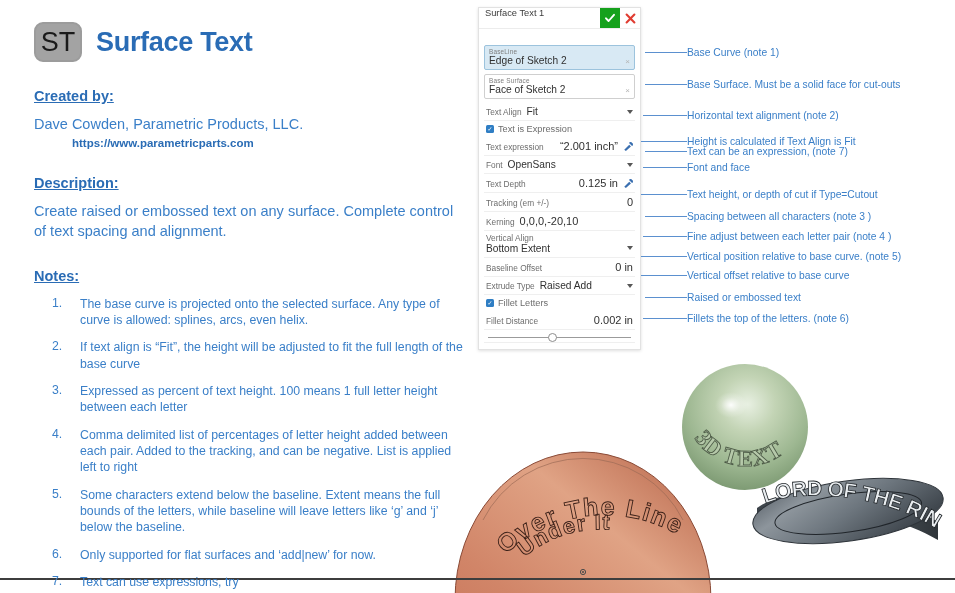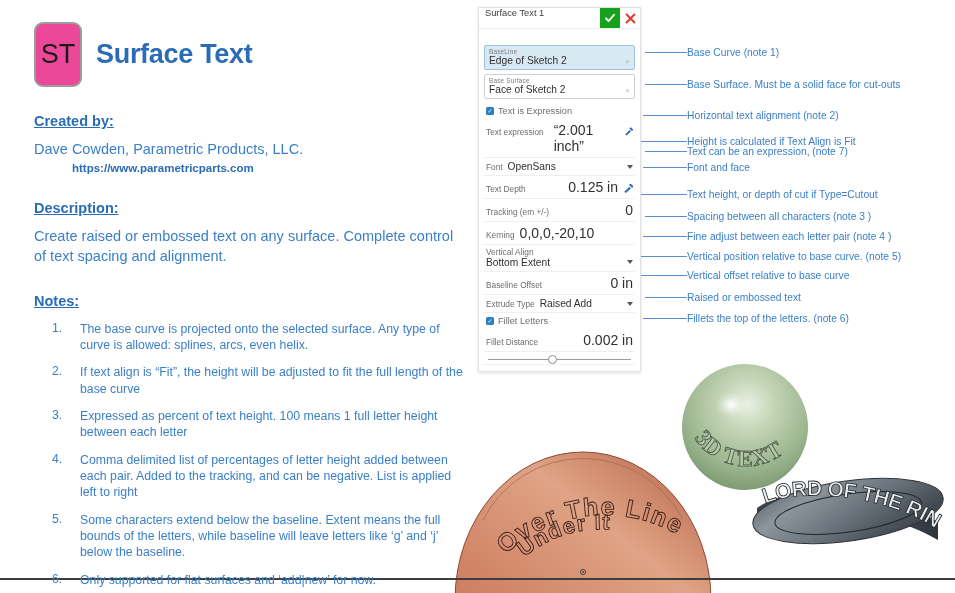--- a/index.html
+++ b/index.html
@@ -11,24 +11,24 @@
     position: relative;
     overflow: hidden;
     color: #2f75c0;
   }
 
   
   #left-col { position:absolute; left:34px; top:22px; width:430px; }
 
   #title-row { display:flex; align-items:center; gap:14px; }
   #logo-badge {
-    width:48px; height:65px; border:2px solid #9c9c9c; border-radius:9px;
+    width:48px; height:40px; border:2px solid #9c9c9c; border-radius:9px;
     display:flex; align-items:center; justify-content:center;
     font-size:27px; color:#1a1a1a; font-family:"Liberation Sans", sans-serif;
-    letter-spacing:0px; background:#ec4899;
+    letter-spacing:0px; background:#a3a3a3;
   }
   #title-text {
     font-size:27px; font-weight:bold; color:#2a6cb5; letter-spacing:-0.3px;
   }
 
   .sec-head {
     font-size:14.5px; font-weight:bold; color:#2a6cb5;
     text-decoration:underline; margin-top:26px; margin-bottom:11px;
   }
   .body-line { font-size:14.5px; color:#3a7fc8; line-height:1.32; }
@@ -82,21 +82,21 @@
   .sel-x {
     position:absolute; right:4px; top:11px;
     font-size:8px; color:#b5b5b5;
   }
 
   .frow {
     display:flex; align-items:baseline; gap:5px;
     border-bottom:1px solid #efefef; padding:3px 2px 3px 2px; min-height:15px;
   }
   .flabel { font-size:8.3px; color:#6d6d6d; white-space:nowrap; }
-  .fval { font-size:14px; color:#303030; }
+  .fval { font-size:11px; color:#303030; }
   .fval.big { font-size:10.2px; }
   .spacer { flex:1; }
   .caret {
     width:0; height:0; border-left:3.2px solid transparent;
     border-right:3.2px solid transparent; border-top:4px solid #575757;
     margin-left:2px; position:relative; top:-1px;
   }
   .fx-icon { width:10px; height:10px; position:relative; top:2px; }
 
   .chk-row { display:flex; align-items:center; gap:4px; padding:3px 2px; }
@@ -284,20 +284,26 @@
       <div class="sel-val">Edge of Sketch 2</div>
       <div class="sel-x">×</div>
     </div>
 
     <div class="sel-box">
       <div class="sel-cap">Base Surface</div>
       <div class="sel-val">Face of Sketch 2</div>
       <div class="sel-x">×</div>
     </div>
 
+    <div class="frow">
+      <span class="flabel">Text Align</span>
+      <span class="fval big">Fit</span>
+      <span class="spacer"></span>
+      <span class="caret"></span>
+    </div>
 
     <div class="chk-row">
       <span class="chk">✓</span>
       <span class="chk-label">Text is Expression</span>
     </div>
 
     <div class="frow">
       <span class="flabel">Text expression</span>
       <span class="spacer"></span>
       <span class="fval">“2.001 inch”</span>

